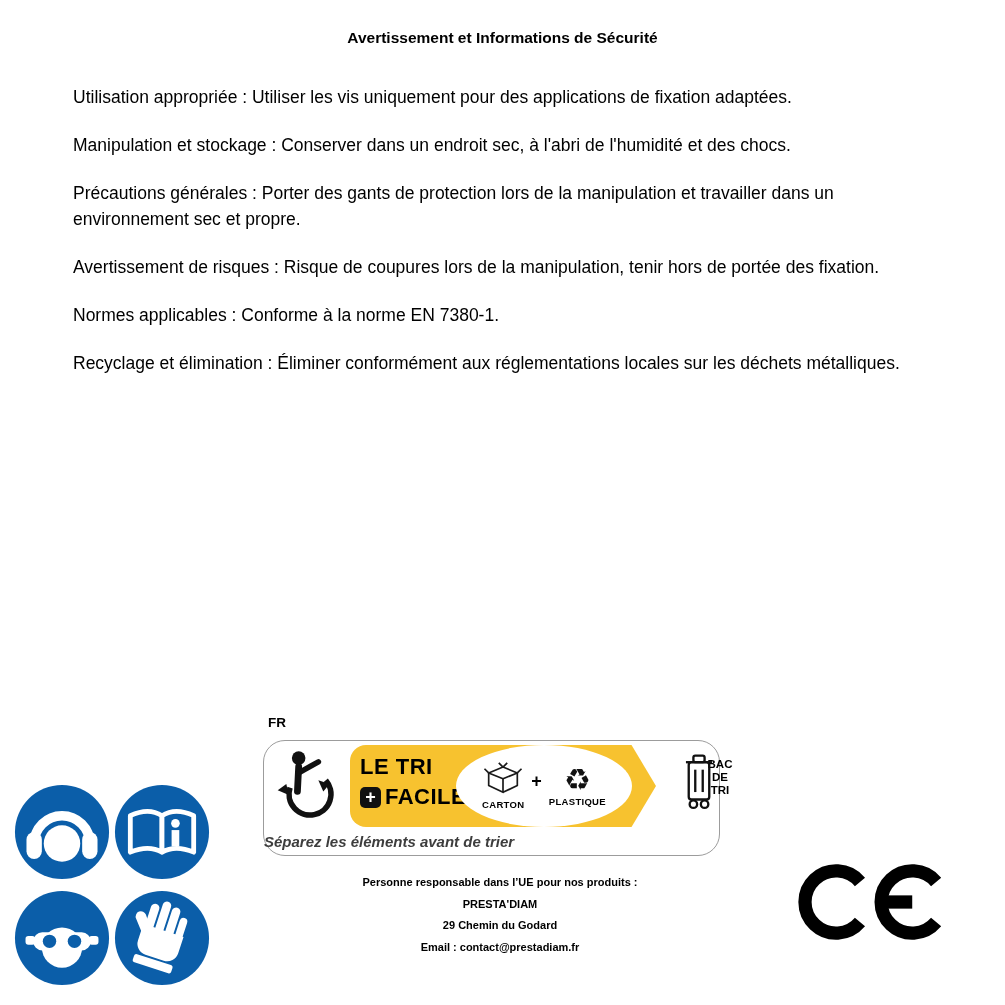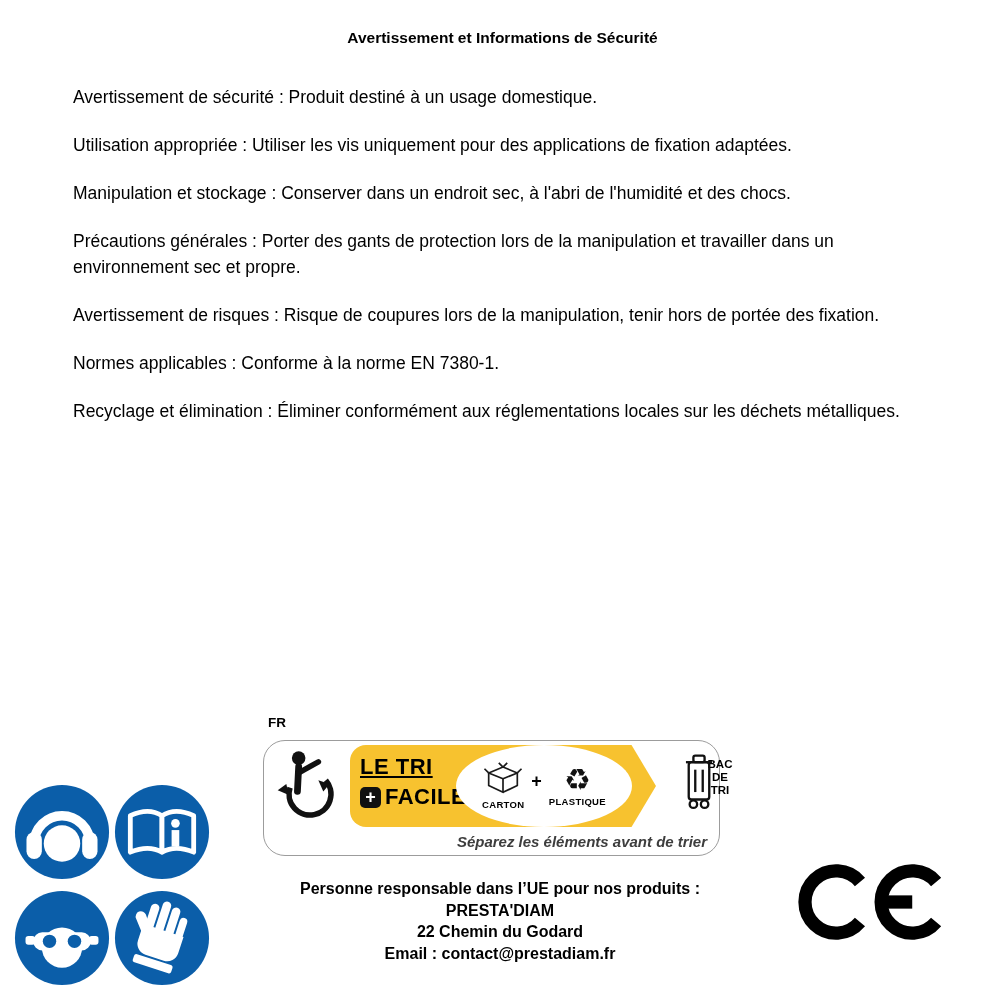--- a/index.html
+++ b/index.html
@@ -22,56 +22,55 @@
   
   .fr-tag{position:absolute;left:268px;top:715px;font-size:13.5px;font-weight:bold;}
   .tri-box{position:absolute;left:263px;top:740px;width:455px;height:114px;
            background:#fff;border:1.5px solid #9c9c9c;border-radius:22px;}
   .triman{position:absolute;left:10px;top:6px;width:74px;height:76px;}
   .yellow-band{position:absolute;left:86px;top:4px;width:306px;height:82px;
                background:var(--yellow);
                border-radius:16px 0 0 16px;
                clip-path:polygon(0 0,92% 0,100% 50%,92% 100%,0 100%);}
   .brand{position:absolute;left:96px;top:13px;width:110px;}
-  .brand-l1{font-size:22px;font-weight:bold;letter-spacing:.5px;text-decoration:underline;}
+  .brand-l1{font-size:22px;font-weight:bold;letter-spacing:.5px;}
   .brand-l2{display:flex;align-items:center;gap:4px;margin-top:4px;}
   .plus-box{display:inline-flex;align-items:center;justify-content:center;
             width:21px;height:21px;background:#111;color:#fff;border-radius:5px;
             font-size:18px;font-weight:bold;line-height:1;}
   .brand-l2 .brand-word{font-size:22px;font-weight:bold;letter-spacing:.5px;}
   .oval{position:absolute;left:192px;top:4px;width:176px;height:82px;background:#fff;
         border-radius:50%;display:flex;align-items:center;justify-content:center;gap:7px;}
   .mat{display:flex;flex-direction:column;align-items:center;gap:1px;}
   .mat-label{font-size:9.5px;font-weight:bold;letter-spacing:.3px;}
   .mat-plus{font-size:18px;font-weight:bold;margin-top:-10px;}
   .recycle-glyph{font-size:30px;line-height:30px;color:#111;}
   .bin-text{position:absolute;left:394px;top:17px;width:30px;text-align:center;
             font-size:11.5px;font-weight:bold;line-height:13px;margin-left:47px;}
   .bin-icon{position:absolute;left:421px;top:10px;width:28px;height:62px;}
-  .tagline{position:absolute;left:0;right:0;bottom:5px;text-align:right;
+  .tagline{position:absolute;left:0;right:0;bottom:5px;
            padding-right:12px;font-size:15px;font-style:italic;font-weight:bold;
            color:#3d3d3d;}
 
   
   .resp{position:absolute;left:240px;top:872px;width:520px;text-align:center;
-        font-size:16px;font-weight:bold;line-height:21.5px;margin-top:6px;}
+        font-size:11px;font-weight:bold;line-height:21.5px;}
 
   
   .ce{position:absolute;left:798px;top:856px;width:150px;height:92px;}
   .ce svg{width:100%;height:100%;}
 </style>
 </head>
 <body>
 
 <div class="page" style="--yellow:#f7c22f;">
 
   <div class="doc-title">Avertissement et Informations de Sécurité</div>
 
   <div class="content">
-    <p>Avertissement de sécurité : Produit destiné à un usage domestique.</p>
     <p>Utilisation appropriée : Utiliser les vis uniquement pour des applications de fixation adaptées.</p>
     <p>Manipulation et stockage : Conserver dans un endroit sec, à l'abri de l'humidité et des chocs.</p>
     <p>Précautions générales : Porter des gants de protection lors de la manipulation et travailler dans un environnement sec et propre.</p>
     <p>Avertissement de risques : Risque de coupures lors de la manipulation, tenir hors de portée des fixation.</p>
     <p>Normes applicables : Conforme à la norme EN 7380-1.</p>
     <p>Recyclage et élimination : Éliminer conformément aux réglementations locales sur les déchets métalliques.</p>
   </div>
 
   <div class="icons-grid">
     <span>
@@ -183,21 +182,21 @@
         </g>
       </svg>
     </div>
 
     <div class="tagline">Séparez les éléments avant de trier</div>
   </div>
 
   <div class="resp">
     <div>Personne responsable dans l’UE pour nos produits :</div>
     <div>PRESTA'DIAM</div>
-    <div>22 Chemin du Godard</div>
+    <div>29 Chemin du Godard</div>
     <div>Email : contact@prestadiam.fr</div>
   </div>
 
   <div class="ce" role="img" aria-label="CE">
     <svg viewBox="0 0 130 72">
       <path d="M 53.7 18.6 A 27 27 0 1 0 53.7 53.4" fill="none" stroke="#000" stroke-width="11.5"></path>
       <path d="M 119.7 18.6 A 27 27 0 1 0 119.7 53.4" fill="none" stroke="#000" stroke-width="11.5"></path>
       <line x1="75" y1="36" x2="99" y2="36" stroke="#000" stroke-width="11.5"></line>
     </svg>
   </div>

